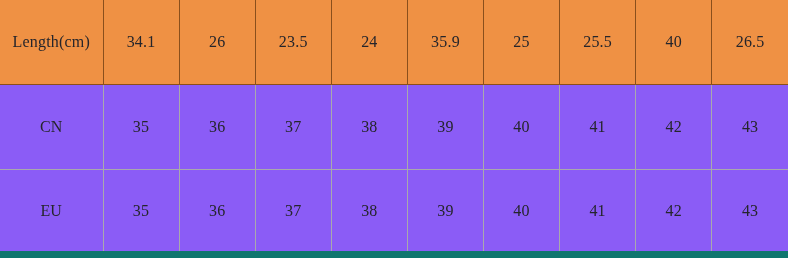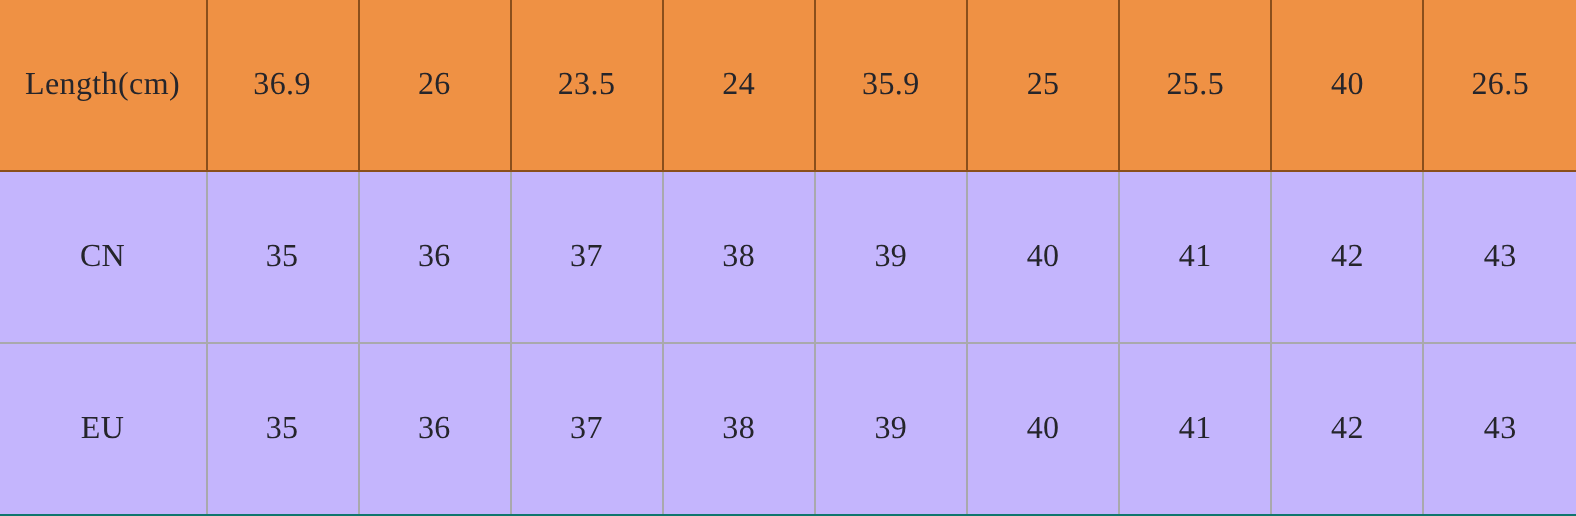--- a/index.html
+++ b/index.html
@@ -44,31 +44,31 @@
   tr.hdr-cm td { border-bottom: 1px solid #8a4f1c; }
   tr.hdr-inch td { border-bottom: 1px solid #9a5a22; }
 
   tr.hdr-row td.label-cell {
     font-size: 16.5px;
     letter-spacing: 0;
   }
 
   
   tr.body-row td {
-    background: #c4b5fd;
+    background: #8b5cf6;
     border-right: 1px solid #a9a9ad;
     border-bottom: 1px solid #a9a9ad;
   }
   tr.body-row td:last-child { border-right: none; }
   tr.body-row td.label-cell {
     border-right: 1px solid #a9a9ad;
     font-size: 17px;
     letter-spacing: 1px;
   }
-  tr.body-row:last-child td { border-bottom: 1px solid #0f766e; margin-top: 15px; }
+  tr.body-row:last-child td { border-bottom: 7px solid #0f766e; margin-top: 15px; }
 
   td.label-cell { font-weight: 400; }
 </style>
 </head>
 <body>
 
 <table id="size-chart">
   <colgroup>
     <col class="label-col">
     <col class="data-col">
@@ -78,21 +78,21 @@
       <col class="data-col">
       <col class="data-col">
     <col class="data-col">
       <col class="data-col">
       <col class="data-col">
   </colgroup>
   <tbody>
 
     <tr class="hdr-row hdr-cm">
       <td class="label-cell">Length(cm)</td>
-      <td>36.9</td>
+      <td>34.1</td>
       <td>26</td>
       <td>23.5</td>
       <td>24</td>
       <td>35.9</td>
       <td>25</td>
       <td>25.5</td>
       <td>40</td>
       <td>26.5</td>
     </tr>
 

